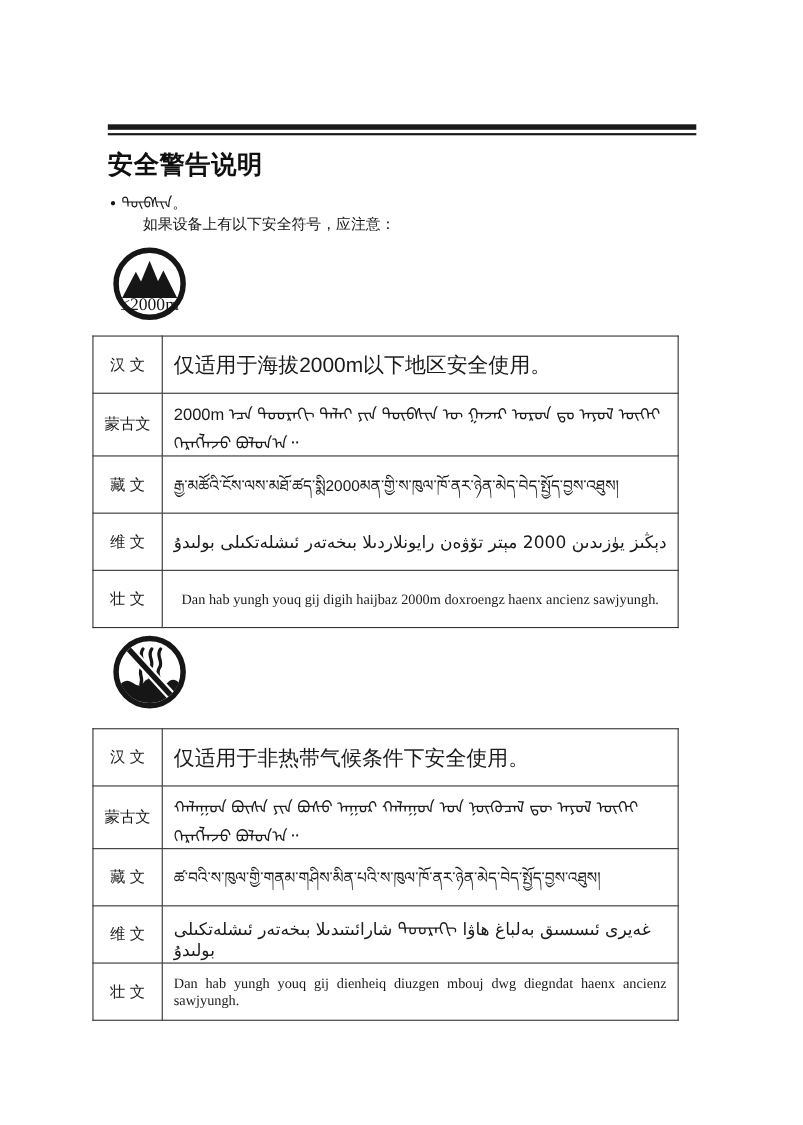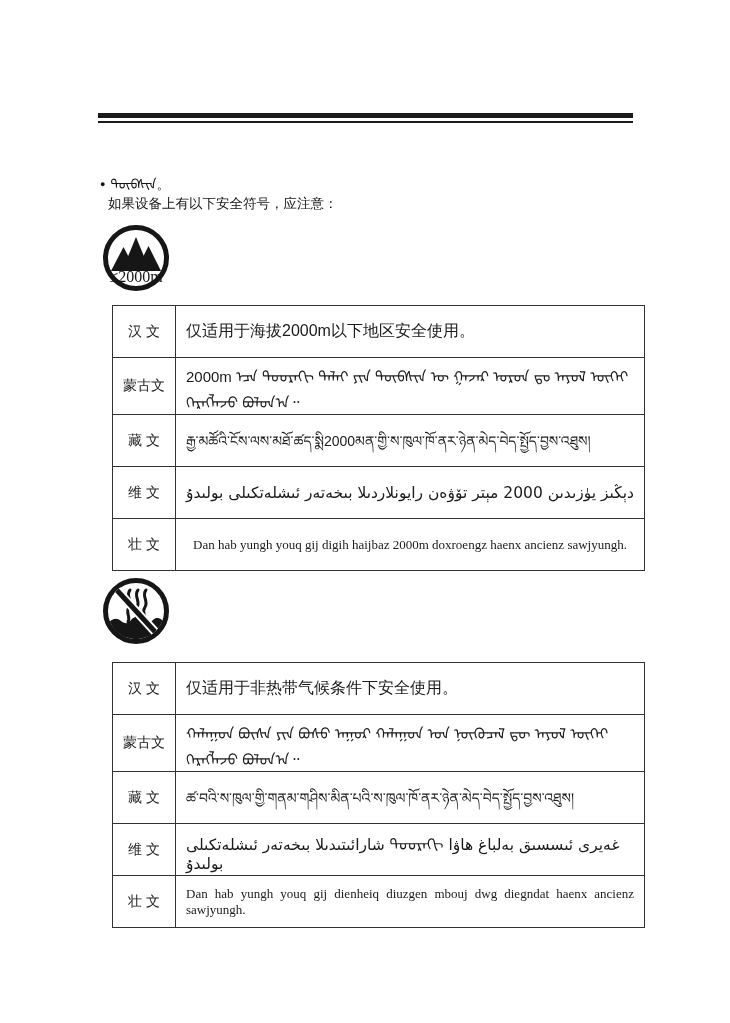--- a/index.html
+++ b/index.html
@@ -17,57 +17,58 @@
   .toprule .thin{height:2px;background:#1b1b1b;}
 
   .title{
     position:absolute;left:98px;top:134px;
     font-size:23px;font-weight:600;color:#101010;letter-spacing:.5px;
   }
 
   .notes{position:absolute;left:100px;top:175px;font-size:13.5px;line-height:19px;color:#141414;}
   .note-row{display:flex;align-items:flex-start;}
   .bullet{font-size:9px;line-height:19px;margin-right:5px;}
-  .note-indent{margin-left:8px;}
+  .note-indent{margin-left:30px;}
 
   .icon{position:absolute;left:102px;width:68px;height:68px;}
   #icon-altitude{top:224px;}
   #icon-climate{top:577px;}
 
   table.wtable{
-    position:absolute;left:112px;width:533px;
+    position:absolute;left:84px;width:533px;
     border-collapse:collapse;table-layout:fixed;
   }
   #table-altitude{top:305px;}
   #table-climate{top:662px;}
   .wtable td{
     border:1px solid #323232;height:47px;
     padding:2px 10px;vertical-align:middle;color:#1a1a1a;
   }
   .wtable td.lbl{
     text-align:center;font-size:14px;padding:2px 3px;white-space:nowrap;
   }
-  td.zh{font-size:16px;}
+  td.zh{font-size:19px;}
   td.mn{font-size:15px;}
   td.bo{font-size:14px;line-height:20px;}
   td.ug{font-size:15.5px;direction:rtl;text-align:left;font-family:"DejaVu Sans",sans-serif;}
   td.za{font-size:13px;font-family:"Liberation Serif","DejaVu Serif",serif;text-align:center;}
   td.za.spread{text-align:justify;text-align-last:justify;font-family:Liberation Serif, serif;}
 </style>
 </head>
 <body>
 
 <div class="page">
 
   <div class="toprule">
     <div class="thick"></div>
     <div class="gap"></div>
     <div class="thin"></div>
   </div>
 
+  <div class="title">安全警告说明</div>
 
   <div class="notes">
     <div class="note-row">
       <span class="bullet">●</span>
       <span>ᠲᠦᠪᠰᠢᠨ。</span>
     </div>
     <div class="note-indent">如果设备上有以下安全符号，应注意：</div>
   </div>
 
   <svg id="icon-altitude" class="icon" viewBox="0 0 68 68">

